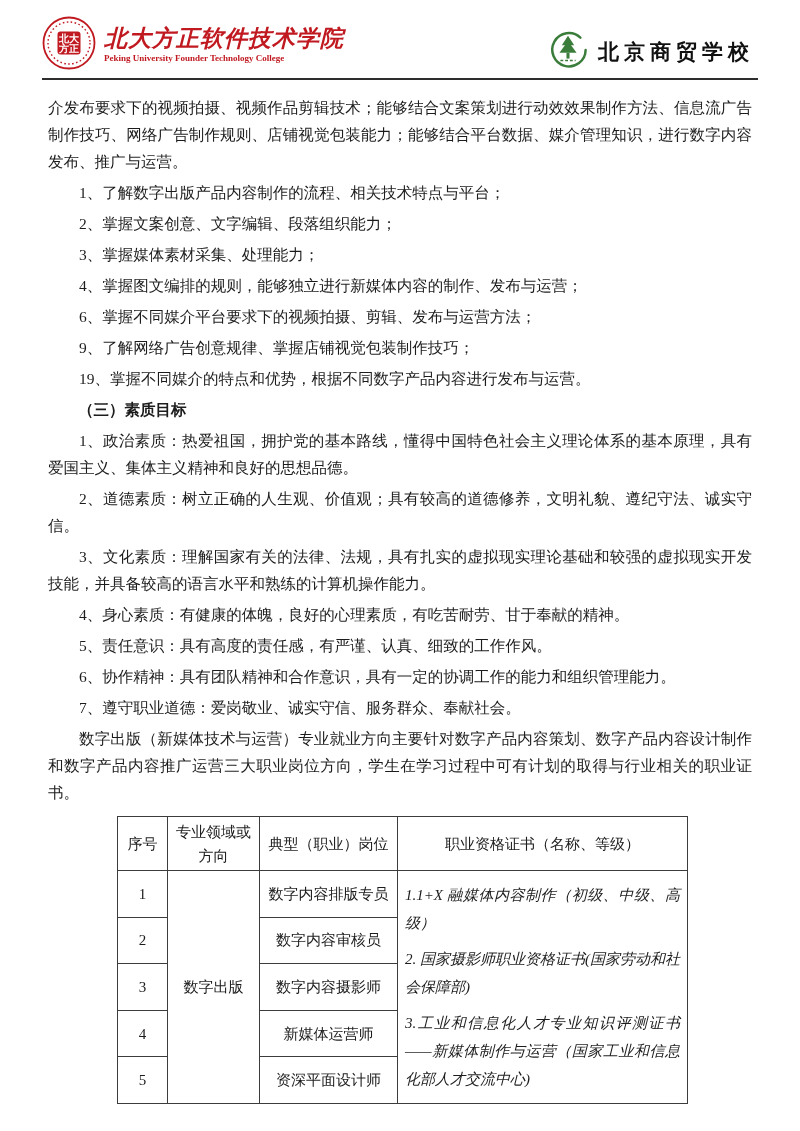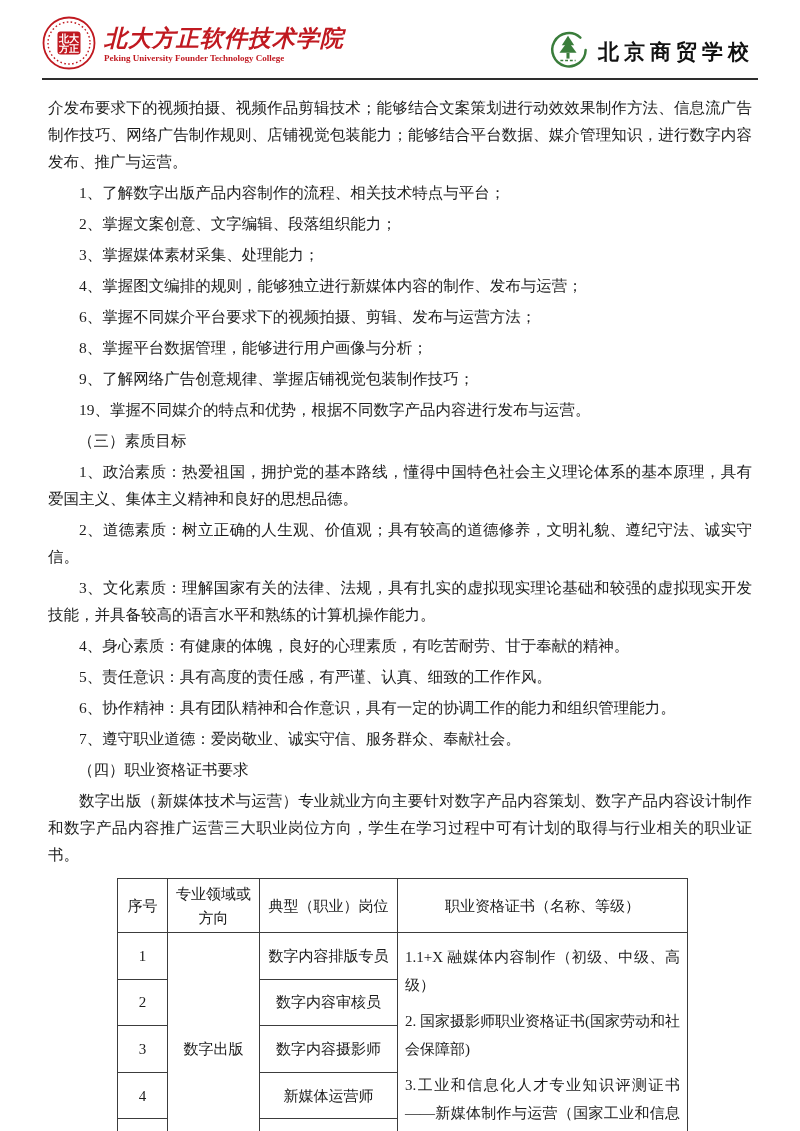--- a/index.html
+++ b/index.html
@@ -29,34 +29,34 @@
     color:#111; font-size:21px; font-weight:bold; letter-spacing:5px;
     margin-left:10px; white-space:nowrap;
   }
   
   .content {
     padding:10px 44px 0 44px; font-size:15.5px; line-height:27px;
     text-align:justify;
   }
   .content p { margin:4px; }
   .indent { text-indent:2em; }
-  .heading { font-weight:normal; text-indent:2.2em; margin:4px 0 2px 0 !important; }
+  .heading { font-weight:bold; text-indent:2.2em; margin:4px 0 2px 0 !important; }
   
   table.cert-table {
     border-collapse:collapse; margin:10px 0 0 73px; width:570px;
     font-size:15px; table-layout:fixed;
   }
   .cert-table th, .cert-table td {
     border:1px solid #3c3c3c; font-weight:normal; padding:2px 4px;
     vertical-align:middle; text-align:center; line-height:24px;
   }
   .cert-table tr.head th { height:49px; }
   .cert-table tr.data td { height:41px; }
   .cert-cell { text-align:left !important; vertical-align:middle; padding:2px 7px !important; }
-  .cert-cell p { margin:8px 0; line-height:28px; text-indent:0; text-align:justify; }
+  .cert-cell p { margin:8px 0; line-height:28px; text-indent:0; text-align:justify;font-style:italic; }
 </style>
 </head>
 <body>
 
 <div class="page">
 
   <div class="header">
     <div class="logo-group">
       <span>
         <svg width="54" height="54" viewBox="0 0 54 54">
@@ -88,35 +88,33 @@
 
   <div class="content">
 
     <p>介发布要求下的视频拍摄、视频作品剪辑技术；能够结合文案策划进行动效效果制作方法、信息流广告制作技巧、网络广告制作规则、店铺视觉包装能力；能够结合平台数据、媒介管理知识，进行数字内容发布、推广与运营。</p>
 
     <p class="indent">1、了解数字出版产品内容制作的流程、相关技术特点与平台；</p>
     <p class="indent">2、掌握文案创意、文字编辑、段落组织能力；</p>
     <p class="indent">3、掌握媒体素材采集、处理能力；</p>
     <p class="indent">4、掌握图文编排的规则，能够独立进行新媒体内容的制作、发布与运营；</p>
     <p class="indent">6、掌握不同媒介平台要求下的视频拍摄、剪辑、发布与运营方法；</p>
-    <p class="indent">8、掌握平台数据管理，能够进行用户画像与分析；</p>
     <p class="indent">9、了解网络广告创意规律、掌握店铺视觉包装制作技巧；</p>
     <p class="indent">19、掌握不同媒介的特点和优势，根据不同数字产品内容进行发布与运营。</p>
 
     <p class="heading">（三）素质目标</p>
 
     <p class="indent">1、政治素质：热爱祖国，拥护党的基本路线，懂得中国特色社会主义理论体系的基本原理，具有爱国主义、集体主义精神和良好的思想品德。</p>
     <p class="indent">2、道德素质：树立正确的人生观、价值观；具有较高的道德修养，文明礼貌、遵纪守法、诚实守信。</p>
     <p class="indent">3、文化素质：理解国家有关的法律、法规，具有扎实的虚拟现实理论基础和较强的虚拟现实开发技能，并具备较高的语言水平和熟练的计算机操作能力。</p>
     <p class="indent">4、身心素质：有健康的体魄，良好的心理素质，有吃苦耐劳、甘于奉献的精神。</p>
     <p class="indent">5、责任意识：具有高度的责任感，有严谨、认真、细致的工作作风。</p>
     <p class="indent">6、协作精神：具有团队精神和合作意识，具有一定的协调工作的能力和组织管理能力。</p>
     <p class="indent">7、遵守职业道德：爱岗敬业、诚实守信、服务群众、奉献社会。</p>
 
-    <p class="heading">（四）职业资格证书要求</p>
 
     <p class="indent">数字出版（新媒体技术与运营）专业就业方向主要针对数字产品内容策划、数字产品内容设计制作和数字产品内容推广运营三大职业岗位方向，学生在学习过程中可有计划的取得与行业相关的职业证书。</p>
 
     <table class="cert-table">
       <colgroup>
         <col style="width:50px">
           <col style="width:92px">
           <col style="width:138px">
           <col style="width:290px">
       </colgroup>

